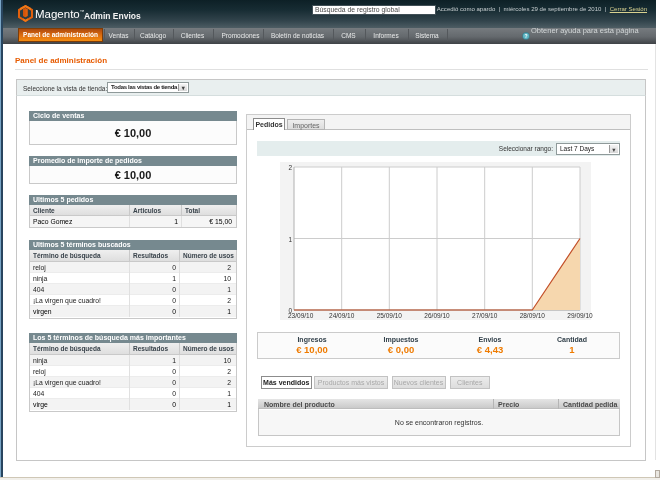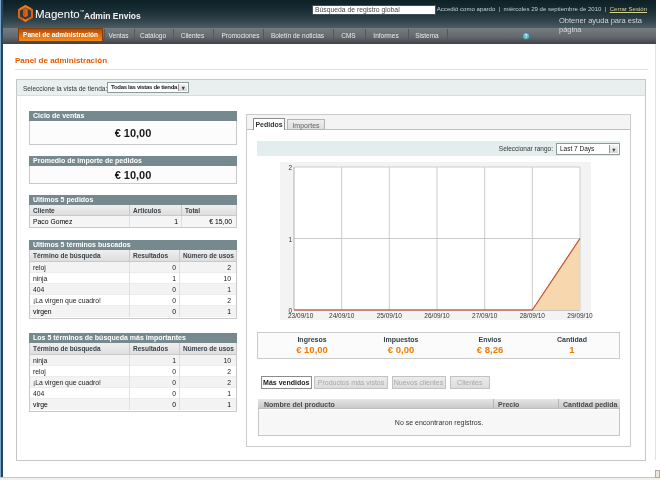--- a/index.html
+++ b/index.html
@@ -101,21 +101,21 @@
   <div class="navsep" style="left:262.5px;top:29px;"></div>
   <div class="navsep" style="left:332.5px;top:29px;"></div>
   <div class="navsep" style="left:364.5px;top:29px;"></div>
   <div class="navsep" style="left:407.5px;top:29px;"></div>
   <div class="navsep" style="left:446.5px;top:29px;"></div>
   <svg class="abs" style="left:522px;top:31.5px" width="8" height="8" viewBox="0 0 16 16">
       <circle cx="8" cy="8" r="7.5" fill="#3a7f8f"></circle>
       <circle cx="8" cy="8" r="6" fill="#5db6c4"></circle>
       <text x="8" y="11.5" font-size="10" font-weight="bold" fill="#fff" text-anchor="middle">?</text>
     </svg>
-  <div class="abs" style="left:531px;top:16px;font-size:7.5px;color:#d3d7d8;margin-left:28px;">Obtener ayuda para esta página</div>
+  <div class="abs" style="left:531px;top:26px;font-size:7.5px;color:#d3d7d8;">Obtener ayuda para esta página</div>
 
   <div class="abs" id="h1">Panel de administración</div>
   <div class="abs" id="hrule"></div>
 
   <div class="abs" id="container"></div>
   <div class="abs" id="storebar"></div>
   <div class="abs" id="storelabel">Seleccione la vista de tienda:</div>
   <div class="selectbox" style="left:107px;top:82px;width:82px;height:11px;line-height:9px;padding-left:3px;font-size:6px;letter-spacing:-0.3px;font-weight:bold;color:#222;">Todas las vistas de tienda<span class="selarrow">▾</span></div>
 
   <div class="boxhead" style="top:111px;">Ciclo de ventas</div>
@@ -188,21 +188,21 @@
       <text x="300" y="156" text-anchor="middle">29/09/10</text>
     </g>
   </svg>
 
   <div class="abs" id="stats"></div>
   <div class="statlabel" style="left:312px;">Ingresos</div>
   <div class="statval" style="left:312px;">€ 10,00</div>
   <div class="statlabel" style="left:401px;">Impuestos</div>
   <div class="statval" style="left:401px;">€ 0,00</div>
   <div class="statlabel" style="left:490px;">Envios</div>
-  <div class="statval" style="left:490px;">€ 8,26</div>
+  <div class="statval" style="left:490px;">€ 4,43</div>
   <div class="statlabel" style="left:572px;">Cantidad</div>
   <div class="statval" style="left:572px;">1</div>
 
   <div class="btab on" style="left:260.5px;width:51.5px;">Más vendidos</div>
   <div class="btab off" style="left:314px;width:74px;">Productos más vistos</div>
   <div class="btab off" style="left:391.5px;width:54px;">Nuevos clientes</div>
   <div class="btab off" style="left:450px;width:39.5px;">Clientes</div>
 
   <div class="abs" id="btable"></div>
   <div class="abs" id="bthead"></div>

